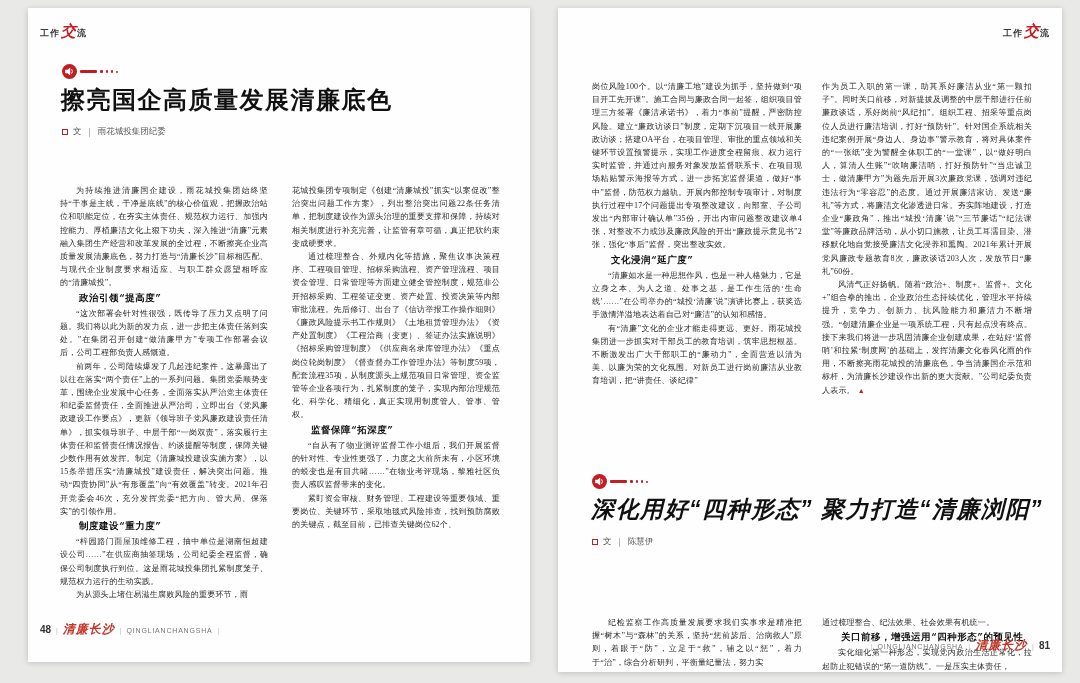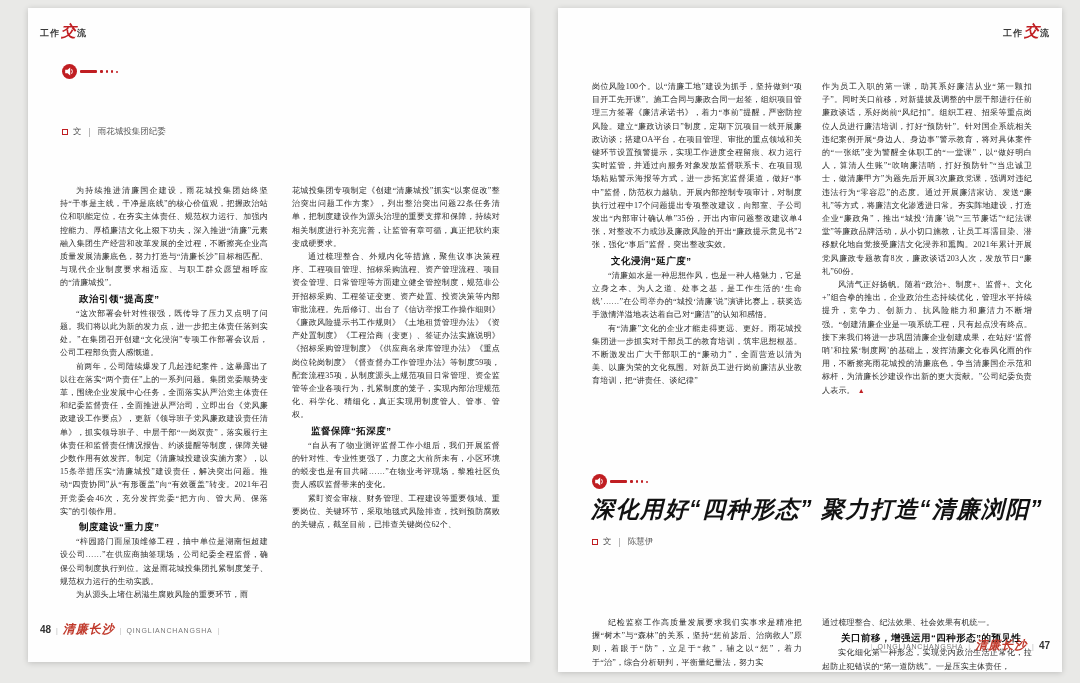--- a/index.html
+++ b/index.html
@@ -47,21 +47,21 @@
 
   .cols { position:absolute; display:flex;margin-top:28px; }
   .col { overflow:hidden; }
   .para, .sec-h {
     font-size:8px; line-height:13.2px; color:#2b2b2b;
     text-align:justify; letter-spacing:0.2px;
   }
   .para { text-indent:2em; }
   .para.cont { text-indent:0; }
   .sec-h {
-    font-family:Liberation Sans, sans-serif;
+    font-family:Liberation Mono, monospace;
     font-weight:bold; font-size:9.5px; color:#111;
     text-indent:2em; margin:2px 0 2px 0; letter-spacing:0.5px;
   }
   .endmark { color:#c01e22; font-size:7px; margin-left:3px; letter-spacing:0; }
 
   .footer { position:absolute; font-size:7px; color:#888; white-space:nowrap;
     font-family:"Liberation Sans","DejaVu Sans",sans-serif; }
   .footer .num { font-weight:bold; color:#333; font-size:10px; }
   .footer .brand { color:#c0392b; font-style:italic; font-weight:bold; font-size:12px;
     font-family:"Liberation Serif","DejaVu Serif",serif; letter-spacing:1px; }
@@ -89,33 +89,34 @@
       </svg>
       <span class="marker-dash"></span>
       <span class="marker-dots">
           <i></i>
           <i></i>
           <i></i>
           <i></i>
         </span>
     </div>
 
+    <div class="headline" style="left:33px; top:76px;">擦亮国企高质量发展清廉底色</div>
 
     <div class="byline" style="left:34px; top:118px;">
       <span class="byline-box"></span>
       <span>文</span>
       <span class="byline-sep">|</span>
       <span>雨花城投集团纪委</span>
     </div>
 
     <div class="cols" style="left:32px; top:148px; width:440px; height:458px; gap:24px;">
       <div class="col" style="width:208px; height:458px;">
           <p class="para">为持续推进清廉国企建设，雨花城投集团始终坚持“干事是主线，干净是底线”的核心价值观，把握政治站位和职能定位，在夯实主体责任、规范权力运行、加强内控能力、厚植廉洁文化上狠下功夫，深入推进“清廉”元素融入集团生产经营和改革发展的全过程，不断擦亮企业高质量发展清廉底色，努力打造与“清廉长沙”目标相匹配、与现代企业制度要求相适应、与职工群众愿望相呼应的“清廉城投”。</p>
           <div class="sec-h">政治引领“提高度”</div>
-          <p class="para">“这次部署会针对性很强，既传导了压力又点明了问题。我们将以此为新的发力点，进一步把主体责任落到实处。”在集团召开创建“文化浸润”专项工作部署会议后，公司工程部负责人感慨道。</p>
+          <p class="para">“这次部署会针对性很强，既传导了压力又点明了问题。我们将以此为新的发力点，进一步把主体责任落到实处。”在集团召开创建“做清廉甲方”专项工作部署会议后，公司工程部负责人感慨道。</p>
           <p class="para">前两年，公司陆续爆发了几起违纪案件，这暴露出了以往在落实“两个责任”上的一系列问题。集团党委顺势变革，围绕企业发展中心任务，全面落实从严治党主体责任和纪委监督责任，全面推进从严治司，立即出台《党风廉政建设工作要点》，更新《领导班子党风廉政建设责任清单》，抓实领导班子、中层干部“一岗双责”，落实履行主体责任和监督责任情况报告、约谈提醒等制度，保障关键少数作用有效发挥。制定《清廉城投建设实施方案》，以15条举措压实“清廉城投”建设责任，解决突出问题。推动“四责协同”从“有形覆盖”向“有效覆盖”转变。2021年召开党委会46次，充分发挥党委“把方向、管大局、保落实”的引领作用。</p>
           <div class="sec-h">制度建设“重力度”</div>
           <p class="para">“梓园路门面屋顶维修工程，抽中单位是湖南恒超建设公司……”在供应商抽签现场，公司纪委全程监督，确保公司制度执行到位。这是雨花城投集团扎紧制度笼子、规范权力运行的生动实践。</p>
           <p class="para">为从源头上堵住易滋生腐败风险的重要环节，雨</p>
         </div>
       <div class="col" style="width:208px; height:458px;">
           <p class="para cont">花城投集团专项制定《创建“清廉城投”抓实“以案促改”整治突出问题工作方案》，列出整治突出问题22条任务清单，把制度建设作为源头治理的重要支撑和保障，持续对相关制度进行补充完善，让监管有章可循，真正把软约束变成硬要求。</p>
           <p class="para">通过梳理整合、外规内化等措施，聚焦议事决策程序、工程项目管理、招标采购流程、资产管理流程、项目资金管理、日常管理等方面建立健全管控制度，规范非公开招标采购、工程签证变更、资产处置、投资决策等内部审批流程。先后修订、出台了《信访举报工作操作细则》《廉政风险提示书工作规则》《土地租赁管理办法》《资产处置制度》《工程洽商（变更）、签证办法实施说明》《招标采购管理制度》《供应商名录库管理办法》《重点岗位轮岗制度》《督查督办工作管理办法》等制度59项，配套流程35项，从制度源头上规范项目日常管理、资金监管等企业各项行为，扎紧制度的笼子，实现内部治理规范化、科学化、精细化，真正实现用制度管人、管事、管权。</p>
           <div class="sec-h">监督保障“拓深度”</div>
           <p class="para">“自从有了物业测评监督工作小组后，我们开展监督的针对性、专业性更强了，力度之大前所未有，小区环境的蜕变也是有目共睹……”在物业考评现场，黎雅社区负责人感叹监督带来的变化。</p>
@@ -186,17 +187,17 @@
           <p class="para">实化细化第一种形态，实现党内政治生活正常化，拉起防止犯错误的“第一道防线”。一是压实主体责任，</p>
         </div>
     </div>
 
     <div class="footer footer-right">
       <span class="sep">|</span>
       <span class="latin">QINGLIANCHANGSHA</span>
       <span class="sep">|</span>
       <span class="brand">清廉长沙</span>
       <span class="sep">|</span>
-      <span class="num">47</span>
+      <span class="num">81</span>
     </div>
   </div>
 
 </div>
 
 </body></html>

